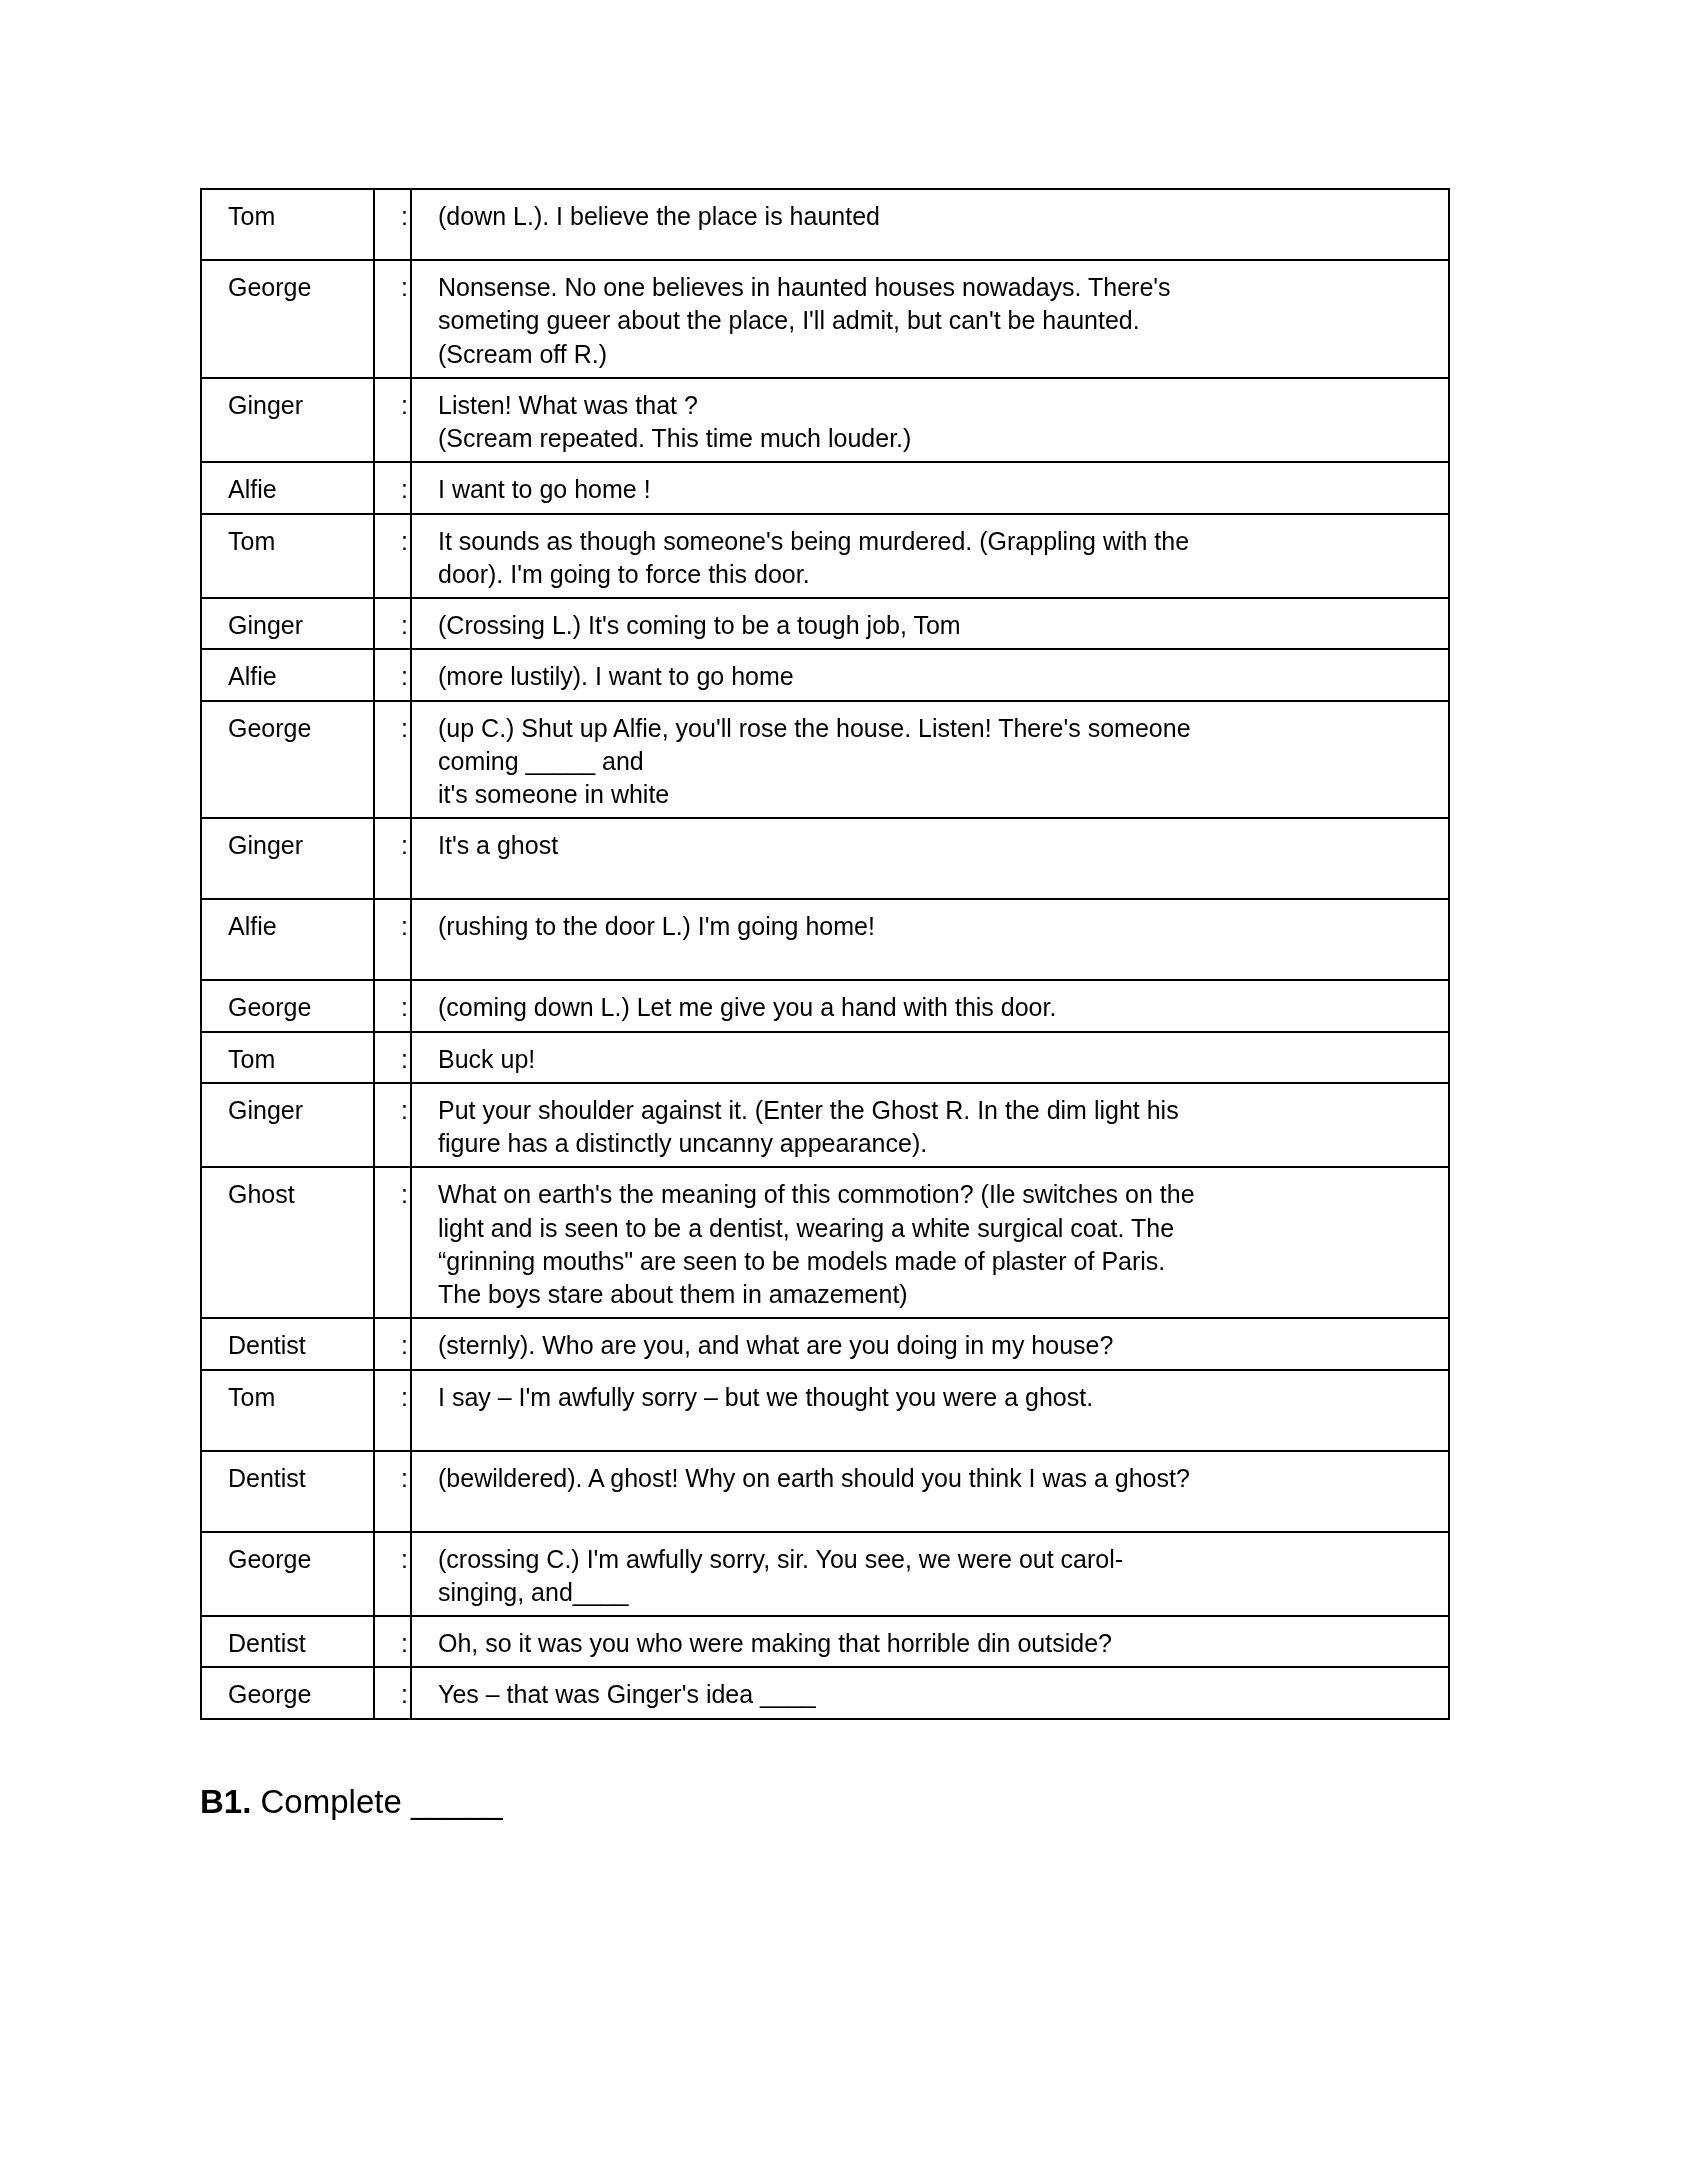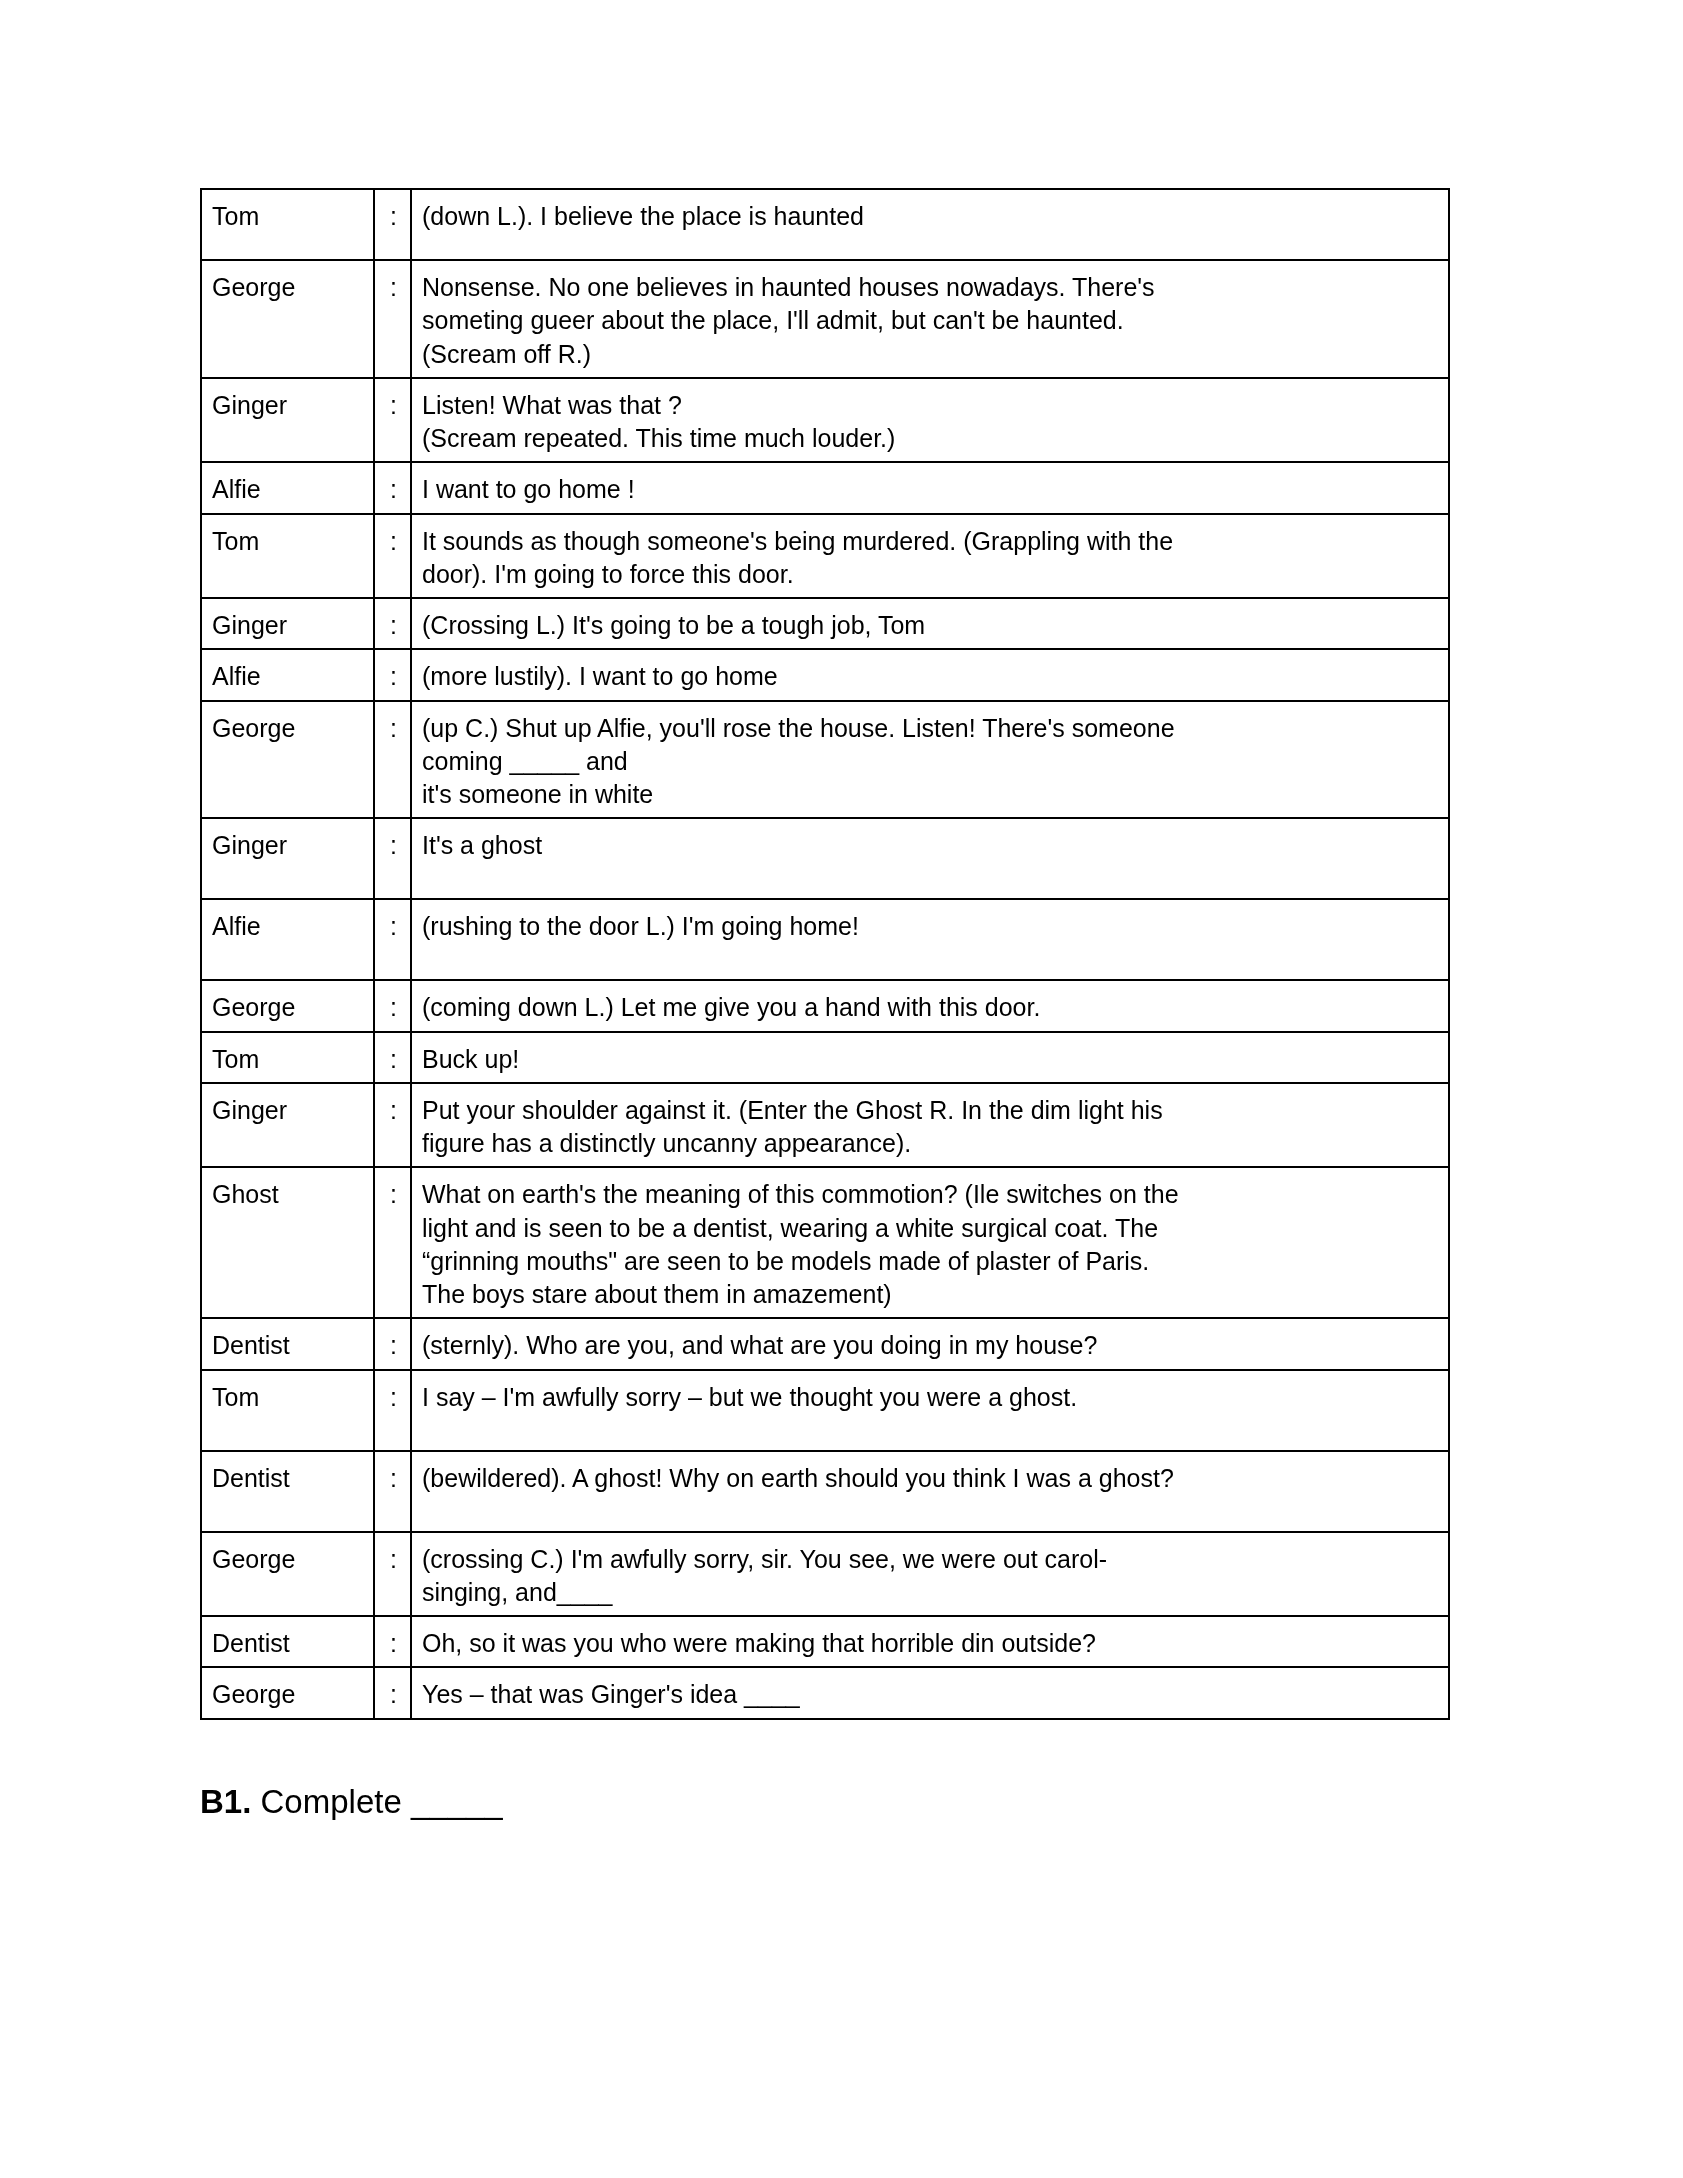--- a/index.html
+++ b/index.html
@@ -30,21 +30,21 @@
   table.script-table {
     width: 1247px;
     border-collapse: collapse;
     table-layout: fixed;
   }
   table.script-table td {
     border: 2px solid #000000;
     vertical-align: top;
     font-size: 25px;
     line-height: 1.33;
-    padding: 10px 8px 6px 10px;
+    padding: 10px 8px 6px 26px;
     box-sizing: border-box;
     margin-top: 28px;
   }
   td.col-speaker {
     width: 173px;
     padding-left: 12px;
   }
   td.col-colon {
     width: 37px;
     text-align: center;
@@ -113,21 +113,21 @@
             <td class="col-colon">:</td>
             <td class="col-line">
               <span class="ln">It sounds as though someone's being murdered. (Grappling with the</span>
               <span class="ln">door). I'm going to force this door.</span>
             </td>
           </tr>
           <tr>
             <td class="col-speaker" style="height: 36px;">Ginger</td>
             <td class="col-colon">:</td>
             <td class="col-line">
-              <span class="ln">(Crossing L.) It's going to be a tough job, Tom</span>
+              <span class="ln">(Crossing L.) It's coming to be a tough job, Tom</span>
             </td>
           </tr>
           <tr>
             <td class="col-speaker" style="height: 36px;">Alfie</td>
             <td class="col-colon">:</td>
             <td class="col-line">
               <span class="ln">(more lustily). I want to go home</span>
             </td>
           </tr>
           <tr>

